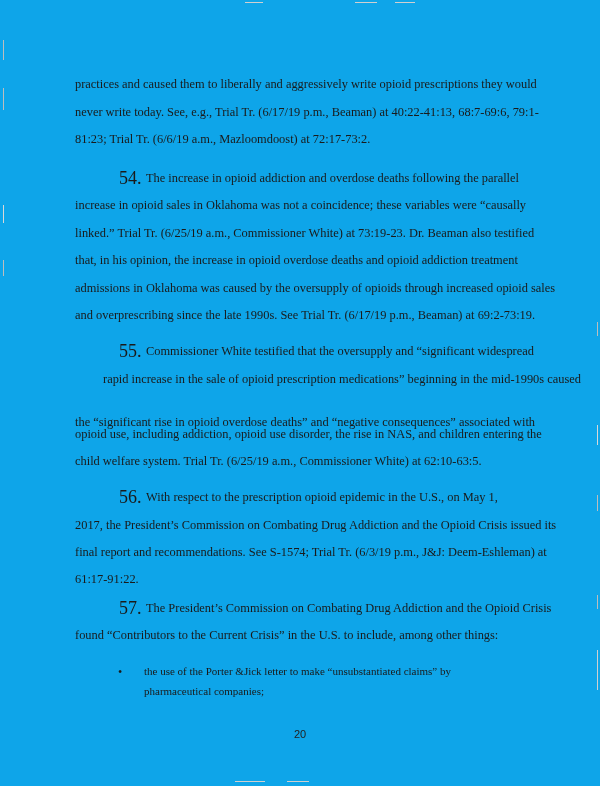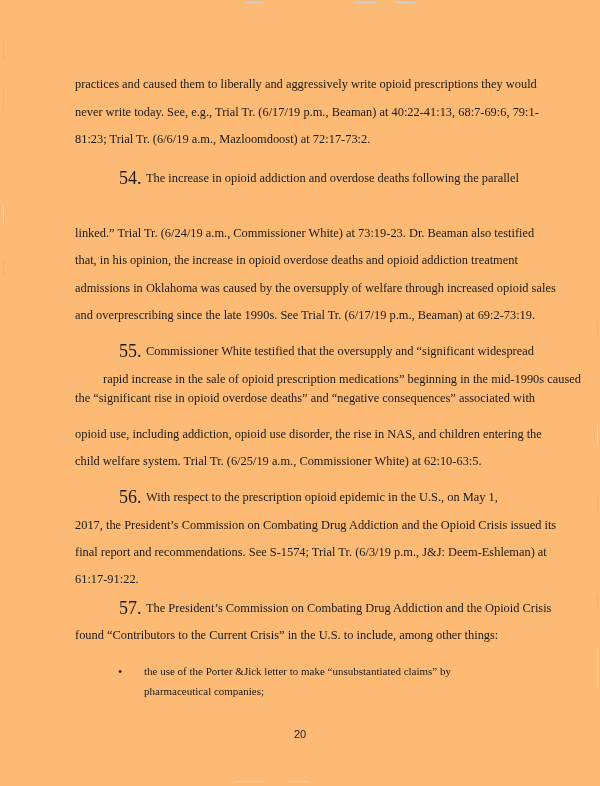--- a/index.html
+++ b/index.html
@@ -12,21 +12,21 @@
       height: 786px;
       position: relative;
       overflow: hidden;
       font-family: "Liberation Serif", "DejaVu Serif", serif;
       color: #1a1a1a;
     }
     .page {
       position: absolute;
       left: 0; top: 0;
       width: 600px; height: 786px;
-      background: #fdba74;
+      background: #0ea5e9;
     }
     .line {
       position: absolute;
       left: 75px;
       font-size: 12.4px;
       white-space: nowrap;
       line-height: 14px;
     }
     .para-num {
       position: absolute;
@@ -95,29 +95,30 @@
   <div class="scan-mark-h" style="left:395px;top:2px;width:20px;"></div>
   <div class="scan-mark-h" style="left:235px;top:781px;width:30px;"></div>
   <div class="scan-mark-h" style="left:287px;top:781px;width:22px;"></div>
 
   <div class="line" style="top:77px;">practices and caused them to liberally and aggressively write opioid prescriptions they would</div>
   <div class="line" style="top:105px;">never write today. See, e.g., Trial Tr. (6/17/19 p.m., Beaman) at 40:22-41:13, 68:7-69:6, 79:1-</div>
   <div class="line" style="top:132px;">81:23; Trial Tr. (6/6/19 a.m., Mazloomdoost) at 72:17-73:2.</div>
 
   <div class="para-num" style="top:171px;">54.</div>
   <div class="para-first" style="top:171px;">The increase in opioid addiction and overdose deaths following the parallel</div>
-  <div class="line" style="top:226px;">linked.” Trial Tr. (6/24/19 a.m., Commissioner White) at 73:19-23. Dr. Beaman also testified</div>
+  <div class="line" style="top:198px;">increase in opioid sales in Oklahoma was not a coincidence; these variables were “causally</div>
+  <div class="line" style="top:226px;">linked.” Trial Tr. (6/25/19 a.m., Commissioner White) at 73:19-23. Dr. Beaman also testified</div>
   <div class="line" style="top:253px;">that, in his opinion, the increase in opioid overdose deaths and opioid addiction treatment</div>
-  <div class="line" style="top:281px;">admissions in Oklahoma was caused by the oversupply of welfare through increased opioid sales</div>
+  <div class="line" style="top:281px;">admissions in Oklahoma was caused by the oversupply of opioids through increased opioid sales</div>
   <div class="line" style="top:308px;">and overprescribing since the late 1990s. See Trial Tr. (6/17/19 p.m., Beaman) at 69:2-73:19.</div>
 
   <div class="para-num" style="top:344px;">55.</div>
   <div class="para-first" style="top:344px;">Commissioner White testified that the oversupply and “significant widespread</div>
   <div class="line" style="top:372px;margin-left:28px;">rapid increase in the sale of opioid prescription medications” beginning in the mid-1990s caused</div>
-  <div class="line" style="top:391px;">the “significant rise in opioid overdose deaths” and “negative consequences” associated with</div>
+  <div class="line" style="top:415px;">the “significant rise in opioid overdose deaths” and “negative consequences” associated with</div>
   <div class="line" style="top:427px;">opioid use, including addiction, opioid use disorder, the rise in NAS, and children entering the</div>
   <div class="line" style="top:454px;">child welfare system. Trial Tr. (6/25/19 a.m., Commissioner White) at 62:10-63:5.</div>
 
   <div class="para-num" style="top:490px;">56.</div>
   <div class="para-first" style="top:490px;">With respect to the prescription opioid epidemic in the U.S., on May 1,</div>
   <div class="line" style="top:518px;">2017, the President’s Commission on Combating Drug Addiction and the Opioid Crisis issued its</div>
   <div class="line" style="top:545px;">final report and recommendations. See S-1574; Trial Tr. (6/3/19 p.m., J&amp;J: Deem-Eshleman) at</div>
   <div class="line" style="top:572px;">61:17-91:22.</div>
 
   <div class="para-num" style="top:601px;">57.</div>

